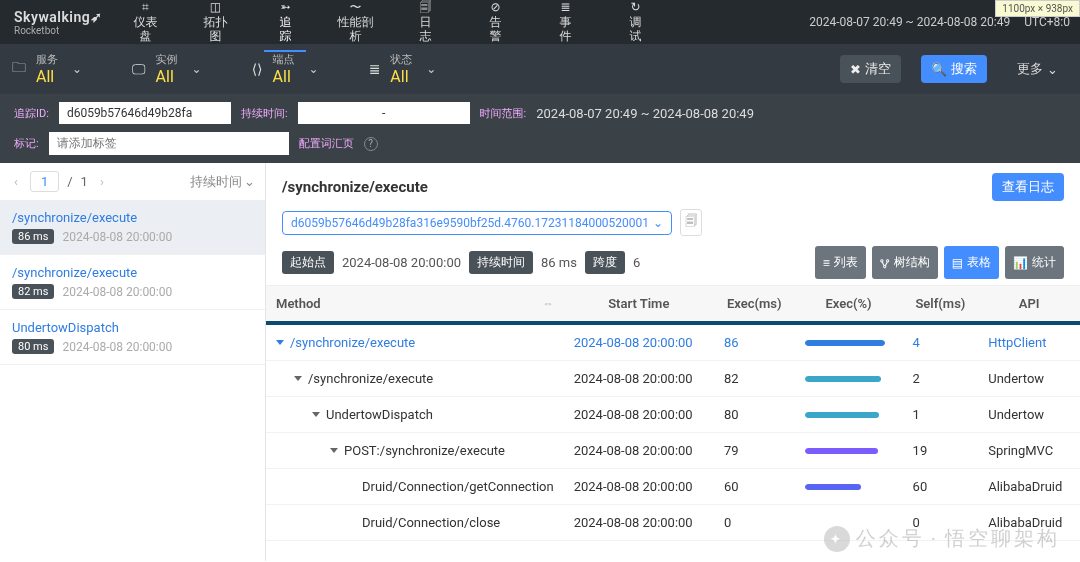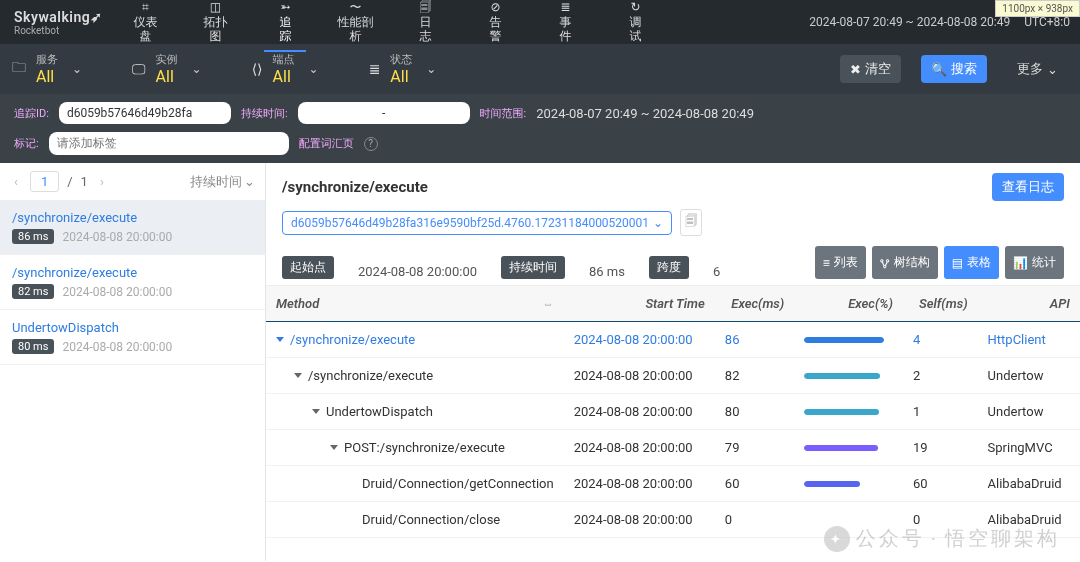--- a/index.html
+++ b/index.html
@@ -22,21 +22,21 @@
 .fval { font-size:16px; color:#fde047; }
 .fitem .dd { font-size:12px; color:#ccc; padding:0 30px 0 4px; cursor:pointer; }
 .spacer { flex:1; }
 .btn { padding: 5px 10px; border-radius:4px; font-size:13px; cursor:pointer; display:inline-flex; align-items:center; gap:4px; border:none; }
 .btn-dark { background:#4a5259; color:#eee; }
 .btn-blue { background:#448dfe; color:#fff; }
 .btn-plain { color:#ddd; background:transparent; }
 .querybar { background:#3a4147; color:#ddd; padding: 8px 14px; display:flex; flex-direction:column; gap:8px; }
 .qrow { display:flex; align-items:center; gap:10px; font-size:13px; }
 .qlabel { color:#f0abfc; font-size:11px; }
-.qinput { background:#fff; color:#333; border:none; border-radius:8px; padding:4px 8px; font-size:12px; min-width:150px; }
+.qinput { background:#fff; color:#333; border:none; border-radius:0; padding:4px 8px; font-size:12px; min-width:150px; }
 .qinput.sm { min-width:50px; text-align:center;}
 .qplace { color:#ddd; }
 .hint { color:#fff; font-weight:500;}
 .helpic { display:inline-flex; width:14px; height:14px; border:1px solid #888; border-radius:50%; align-items:center; justify-content:center; font-size:10px; color:#aaa;}
 .main { display:flex; height: calc(562px - 44px - 50px - 70px); }
 .side { width: 266px; border-right:1px solid #e5e5e5; display:flex; flex-direction:column; background:#fff;}
 .pager { display:flex; align-items:center; gap:8px; padding:8px 10px; color:#666; font-size:13px; }
 .pager .arrow { color:#bbb; cursor:pointer; padding:2px 4px;}
 .pager .pg { border:1px solid #ddd; border-radius:3px; padding:2px 10px; color:#448dfe;}
 .pager .sort { margin-left:auto; color:#888; display:flex; align-items:center; gap:2px; cursor:pointer;}
@@ -48,28 +48,28 @@
 .badge { background:#4a5259; color:#fff; border-radius:3px; padding:1px 6px; font-size:11px;}
 .sitem .ts { color:#aaa; }
 .content { flex:1; display:flex; flex-direction:column; background:#fff; overflow:hidden;}
 .chead { padding: 10px 16px 6px; border-bottom:1px solid #eee; }
 .crow1 { display:flex; align-items:center; gap:10px; }
 .ctitle { font-weight:700; font-size:15px; color:#333; }
 .logbtn { margin-left:auto; }
 .crow2 { display:flex; align-items:center; gap:8px; margin-top:8px; }
 .sel-trace { border:1px solid #448dfe; color:#448dfe; border-radius:4px; padding:4px 8px; font-size:12px; display:flex; align-items:center; gap:4px; cursor:pointer;}
 .copyic { color:#888; cursor:pointer; padding:2px 4px; border:1px solid #ddd; border-radius:3px; font-size:12px;}
-.crow3 { display:flex; align-items:flex-end; gap:24px; margin-top:10px; flex-wrap:wrap;}
+.crow3 { display:flex; align-items:center; gap:8px; margin-top:10px; flex-wrap:wrap;}
 .pill { background:#4a5259; color:#fff; border-radius:3px; padding:3px 8px; font-size:12px; }
 .txt { font-size:13px; color:#555;}
 .viewbtns { margin-left:auto; display:flex; gap:6px;}
 .vbtn { background:#6c757d; color:#fff; border:none; padding:4px 8px; border-radius:3px; font-size:12px; display:inline-flex; align-items:center; gap:4px; cursor:pointer;}
 .vbtn.active { background:#448dfe; }
 .tbl { width:100%; border-collapse:collapse; font-size:13px; }
-.tbl th { text-align:right; color:#555; font-weight:600; padding:10px 10px; border-bottom:1px solid #0c4a6e; background:#f7f7f8;font-style:italic;}
+.tbl th { text-align:center; color:#555; font-weight:600; padding:10px 10px; border-bottom:4px solid #0c4a6e; background:#f7f7f8;}
 .tbl td { padding:10px 10px; border-bottom:1px solid #f2f2f2; vertical-align:middle; }
 .tbl tr.hl td { color:#2f7de1; }
 .tbl tr.hl .bar span { background:#2f7de1; }
 .mcell { display:flex; align-items:center; gap:6px; }
 .caret { display:inline-block; width:0;height:0;border-left:4px solid transparent;border-right:4px solid transparent;border-top:5px solid #666; }
 .tbl tr.hl .caret { border-top-color:#2f7de1;}
 .indent1 { padding-left: 18px;}
 .indent2 { padding-left: 36px;}
 .indent3 { padding-left: 54px;}
 .indent4 { padding-left: 72px;}

